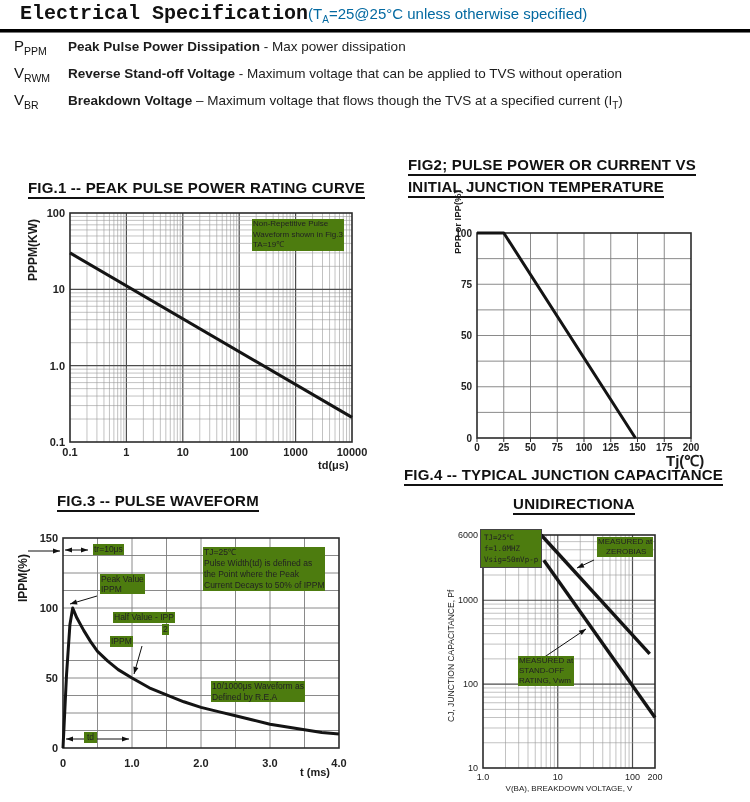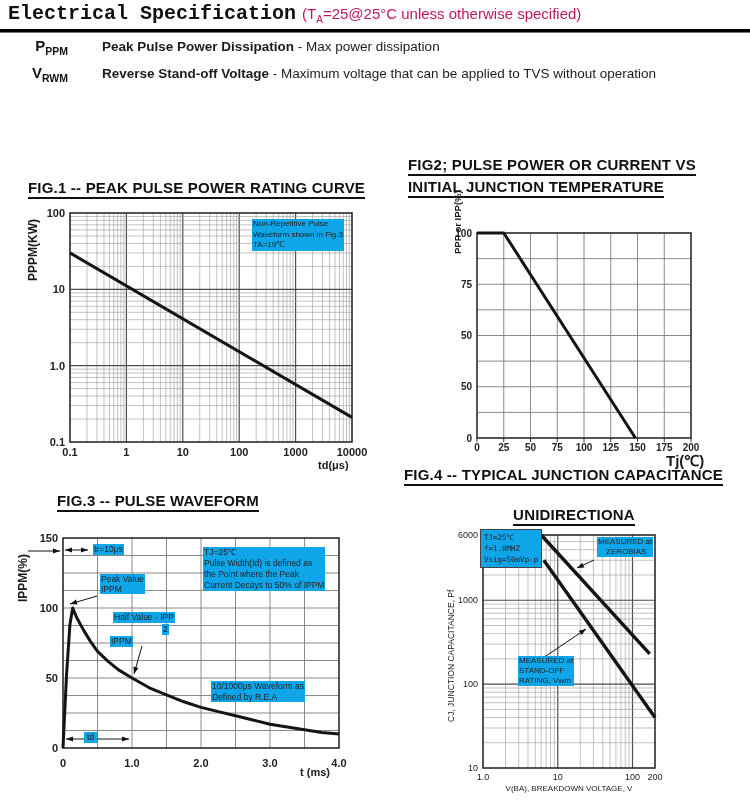--- a/index.html
+++ b/index.html
@@ -1,36 +1,36 @@
 <!DOCTYPE html>
 <html><head>
 <meta charset="utf-8">
 <style>
   html,body{margin:0;padding:0;background:#fff;}
   .page{position:relative;width:750px;height:802px;background:#fff;overflow:hidden;
         font-family:"Liberation Sans",sans-serif;color:#1b1b1b;}
   #charts{position:absolute;left:0;top:0;}
   .hdr{position:absolute;left:8px;top:2px;white-space:nowrap;}
-  .hdr-title{font-family:"Liberation Mono",monospace;font-weight:700;font-size:20px;color:#111;}
-  .hdr-paren{font-size:15px;color:#be185d;margin-left:6px;}
+  .hdr-title{font-family:"Liberation Mono",monospace;font-weight:700;font-size:20px;color:#111;margin-left:12px;}
+  .hdr-paren{font-size:15px;color:#0369a1;margin-left:0;}
   .hdr-paren sub{font-size:10px;}
   .rule{position:absolute;left:0;top:29px;width:750px;height:3px;background:#000;border-bottom:1px solid #777;}
   #defs{position:absolute;left:14px;top:38px;width:728px;}
   .def-row{display:flex;margin-bottom:6px;line-height:16px;font-size:13.5px;color:#1c1c1c;}
-  .def-sym{flex:0 0 54px;font-weight:700;font-size:15px;color:#111;text-align:right;}
+  .def-sym{flex:0 0 54px;font-weight:400;font-size:15px;color:#111;}
   .def-sym sub{font-size:10.5px;}
   .def-desc{padding-top:1px;}
   .def-desc sub{font-size:10px;}
-  .b{font-weight:700;margin-left:34px;}
+  .b{font-weight:700;}
   .ftitle{position:absolute;font-weight:700;font-size:15px;letter-spacing:.2px;color:#111;white-space:nowrap;}
   .u{border-bottom:2px solid #111;padding-bottom:1px;display:inline-block;}
   .vlab{position:absolute;font-weight:700;font-size:12px;transform:rotate(-90deg);
         transform-origin:0 0;white-space:nowrap;color:#1a1a1a;}
   .xlab{position:absolute;font-weight:700;font-size:11px;color:#1a1a1a;white-space:nowrap;}
-  .ann{position:absolute;background:#0ea5e9;color:#222;font-size:8.5px;line-height:10.5px;
+  .ann{position:absolute;background:#4d7c0f;color:#222;font-size:8.5px;line-height:10.5px;
        padding:0 1px;white-space:nowrap;}
   .cond{border:1px solid #444;font-family:"DejaVu Sans Mono",monospace;font-size:7.5px;
         line-height:11px;padding:2px 3px;}
 </style>
 </head>
 <body>
 
 <div class="page">
 
   <svg id="charts" width="750" height="802">
@@ -268,28 +268,32 @@
 
   <div id="defs">
       <div class="def-row">
         <span class="def-sym">P<sub>PPM</sub></span>
         <span class="def-desc"><span class="b">Peak Pulse Power Dissipation</span><span> - Max power dissipation</span></span>
       </div>
       <div class="def-row">
         <span class="def-sym">V<sub>RWM</sub></span>
         <span class="def-desc"><span class="b">Reverse Stand-off Voltage</span><span> - Maximum voltage that can be applied to TVS without operation</span></span>
       </div>
+      <div class="def-row">
+        <span class="def-sym">V<sub>BR</sub></span>
+        <span class="def-desc"><span class="b">Breakdown Voltage</span><span> – Maximum voltage that flows though the TVS at a specified current (I</span><sub>T</sub><span>)</span></span>
+      </div>
     </div>
 
   <div class="ftitle" style="left:28px;top:179px"><span class="u">FIG.1 -- PEAK PULSE POWER RATING CURVE</span></div>
   <div class="ftitle" style="left:408px;top:156px"><span class="u">FIG2; PULSE POWER OR CURRENT VS</span></div>
   <div class="ftitle" style="left:408px;top:178px"><span class="u">INITIAL JUNCTION TEMPERATURE</span></div>
   <div class="ftitle" style="left:57px;top:492px"><span class="u">FIG.3 -- PULSE WAVEFORM</span></div>
   <div class="ftitle" style="left:404px;top:466px"><span class="u">FIG.4 -- TYPICAL JUNCTION CAPACITANCE</span></div>
-  <div class="ftitle" style="left:404px;top:506px;width:340px;text-align:center"><span class="u">UNIDIRECTIONA</span></div>
+  <div class="ftitle" style="left:404px;top:495px;width:340px;text-align:center"><span class="u">UNIDIRECTIONA</span></div>
 
   <div class="vlab" style="left:26px;top:281px">PPPM(KW)</div>
   <div class="xlab" style="left:318px;top:459px">td(μs)</div>
   <div class="vlab" style="left:452px;top:254px;font-size:9.5px">PPP or IPP(%)</div>
   <div class="xlab" style="left:666px;top:450px;font-size:15px">Tj(℃)</div>
   <div class="vlab" style="left:16px;top:602px">IPPM(%)</div>
   <div class="xlab" style="left:300px;top:766px">t (ms)</div>
   <div class="vlab" style="left:446px;top:722px;font-size:8.5px;font-weight:400">CJ, JUNCTION CAPACITANCE, Pf</div>
   <div class="xlab" style="left:483px;top:784px;width:172px;text-align:center;font-size:8px;font-weight:400">V(BA), BREAKDOWN VOLTAGE, V</div>
 

